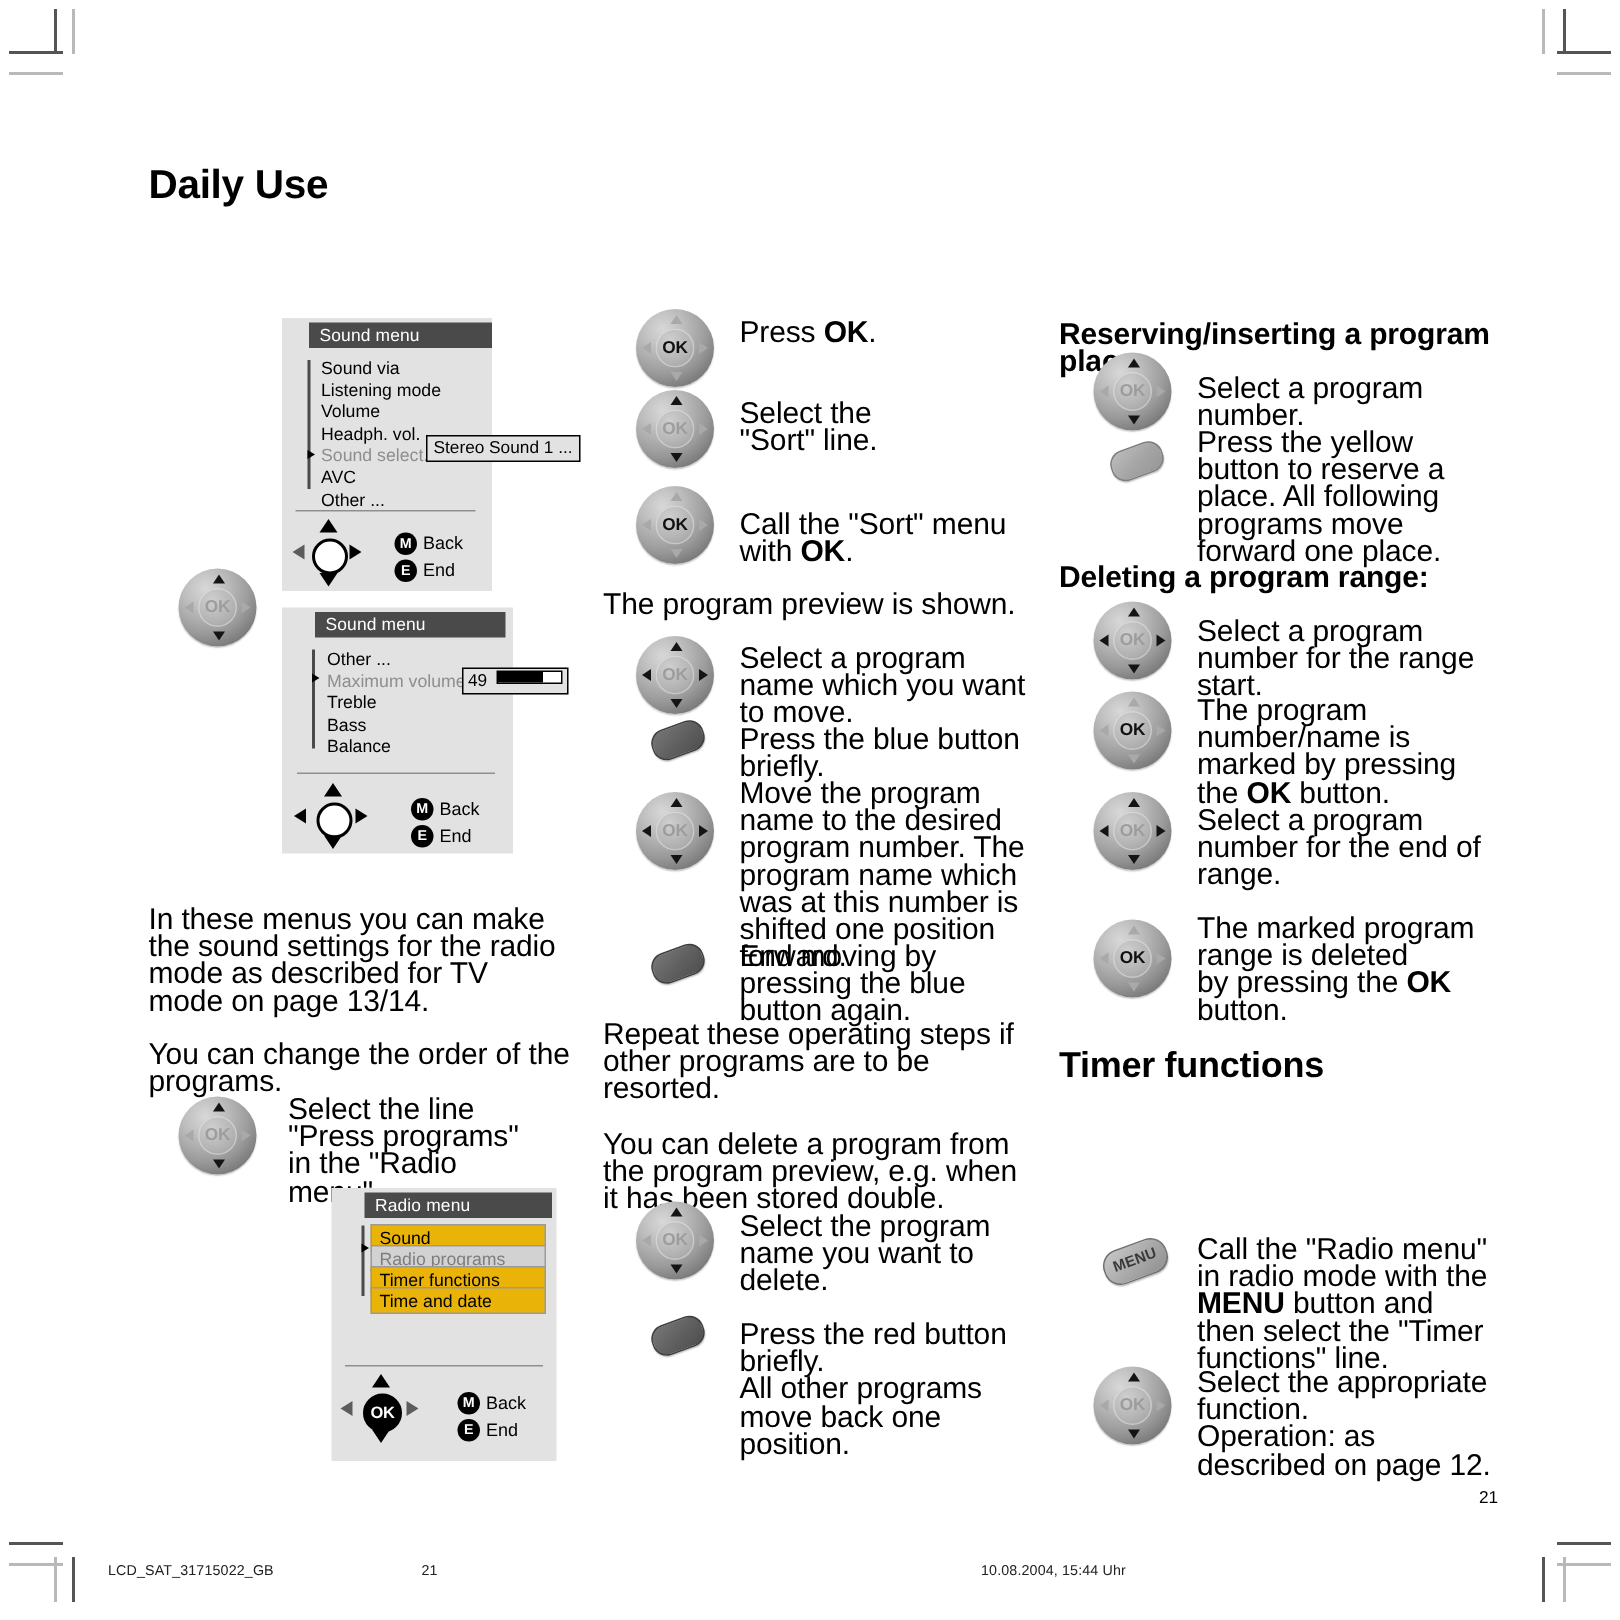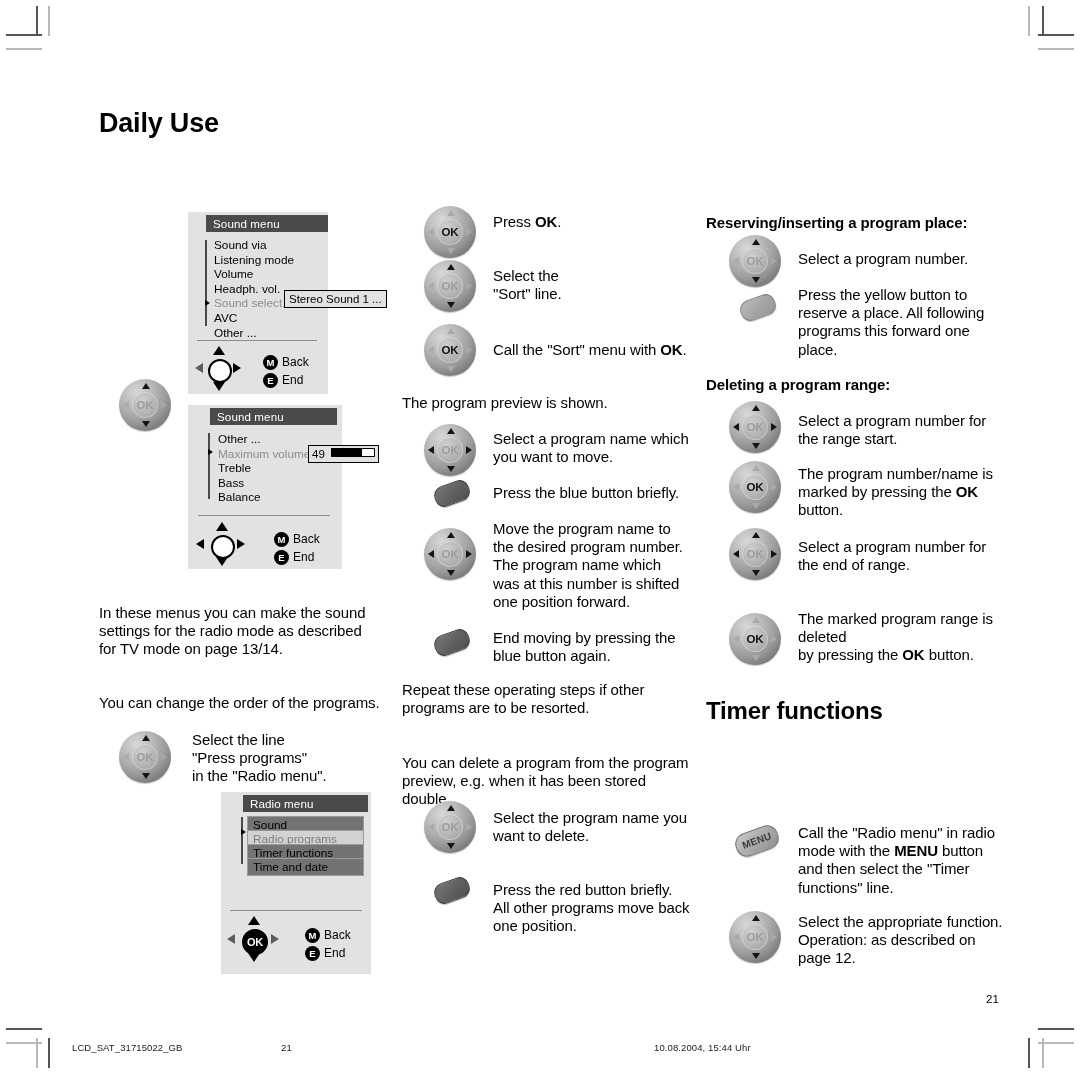--- a/index.html
+++ b/index.html
@@ -15,21 +15,21 @@
   .cm.light{background:#b9b9b9;}
 
   
   .h1{
     position:absolute;font-size:27px;font-weight:bold;letter-spacing:-0.2px;
   }
   .h2b{font-weight:bold;font-size:14.5px;}
 
   
   .tx{
-    position:absolute;font-size:15px;line-height:18.2px;
+    position:absolute;font-size:20px;line-height:18.2px;
     letter-spacing:-0.1px;
   }
   .tx b{font-weight:bold;}
 
   
   .osd{position:absolute;background:#e2e2e2;}
   .osd-title{
     position:absolute;background:#4a4a4a;color:#ffffff;
     font-size:11.6px;line-height:15px;padding:1px 0 1px 7px;
     letter-spacing:0.1px;
@@ -42,21 +42,21 @@
   .osd-marker{
     position:absolute;width:0;height:0;
     border-left:5px solid #000;
     border-top:3.5px solid transparent;border-bottom:3.5px solid transparent;
   }
   .osd-value{
     position:absolute;border:1px solid #000;background:#e2e2e2;
     font-size:11.5px;line-height:14px;padding:1px 4px;white-space:nowrap;
   }
   .osd-row{
-    position:absolute;border:1px solid #9a9a9a;background:#737373;
+    position:absolute;border:1px solid #9a9a9a;background:#eab308;
     font-size:11.8px;line-height:14px;padding:1px 0 1px 5px;white-space:nowrap;
   }
   .osd-row.sel{background:#d2d2d2;color:#7e7e7e;}
 
   
   .navcirc{
     position:absolute;border:2px solid #000;border-radius:50%;
     background:#ffffff;
   }
   .navcirc.filled{background:#000;}
@@ -334,21 +334,21 @@
     <div class="a u on"></div>
     <div class="a d on"></div>
     <div class="a l"></div>
     <div class="a r"></div>
     <div class="hub">OK</div>
   </div>
   <div class="tx" style="left:798px;top:250px;width:200px;">Select a program number.</div>
 
   <div class="ckey lightkey" style="left:740px;top:297px;"></div>
   <div class="tx" style="left:798px;top:286px;width:200px;">Press the yellow button to reserve a place.
-All following programs this forward one place.</div>
+All following programs move forward one place.</div>
 
   <div class="tx h2b" style="left:706px;top:376px;width:300px;">Deleting a program range:</div>
 
   <div class="disc" style="left:729px;top:401px;">
     <div class="a u on"></div>
     <div class="a d on"></div>
     <div class="a l on"></div>
     <div class="a r on"></div>
     <div class="hub">OK</div>
   </div>

